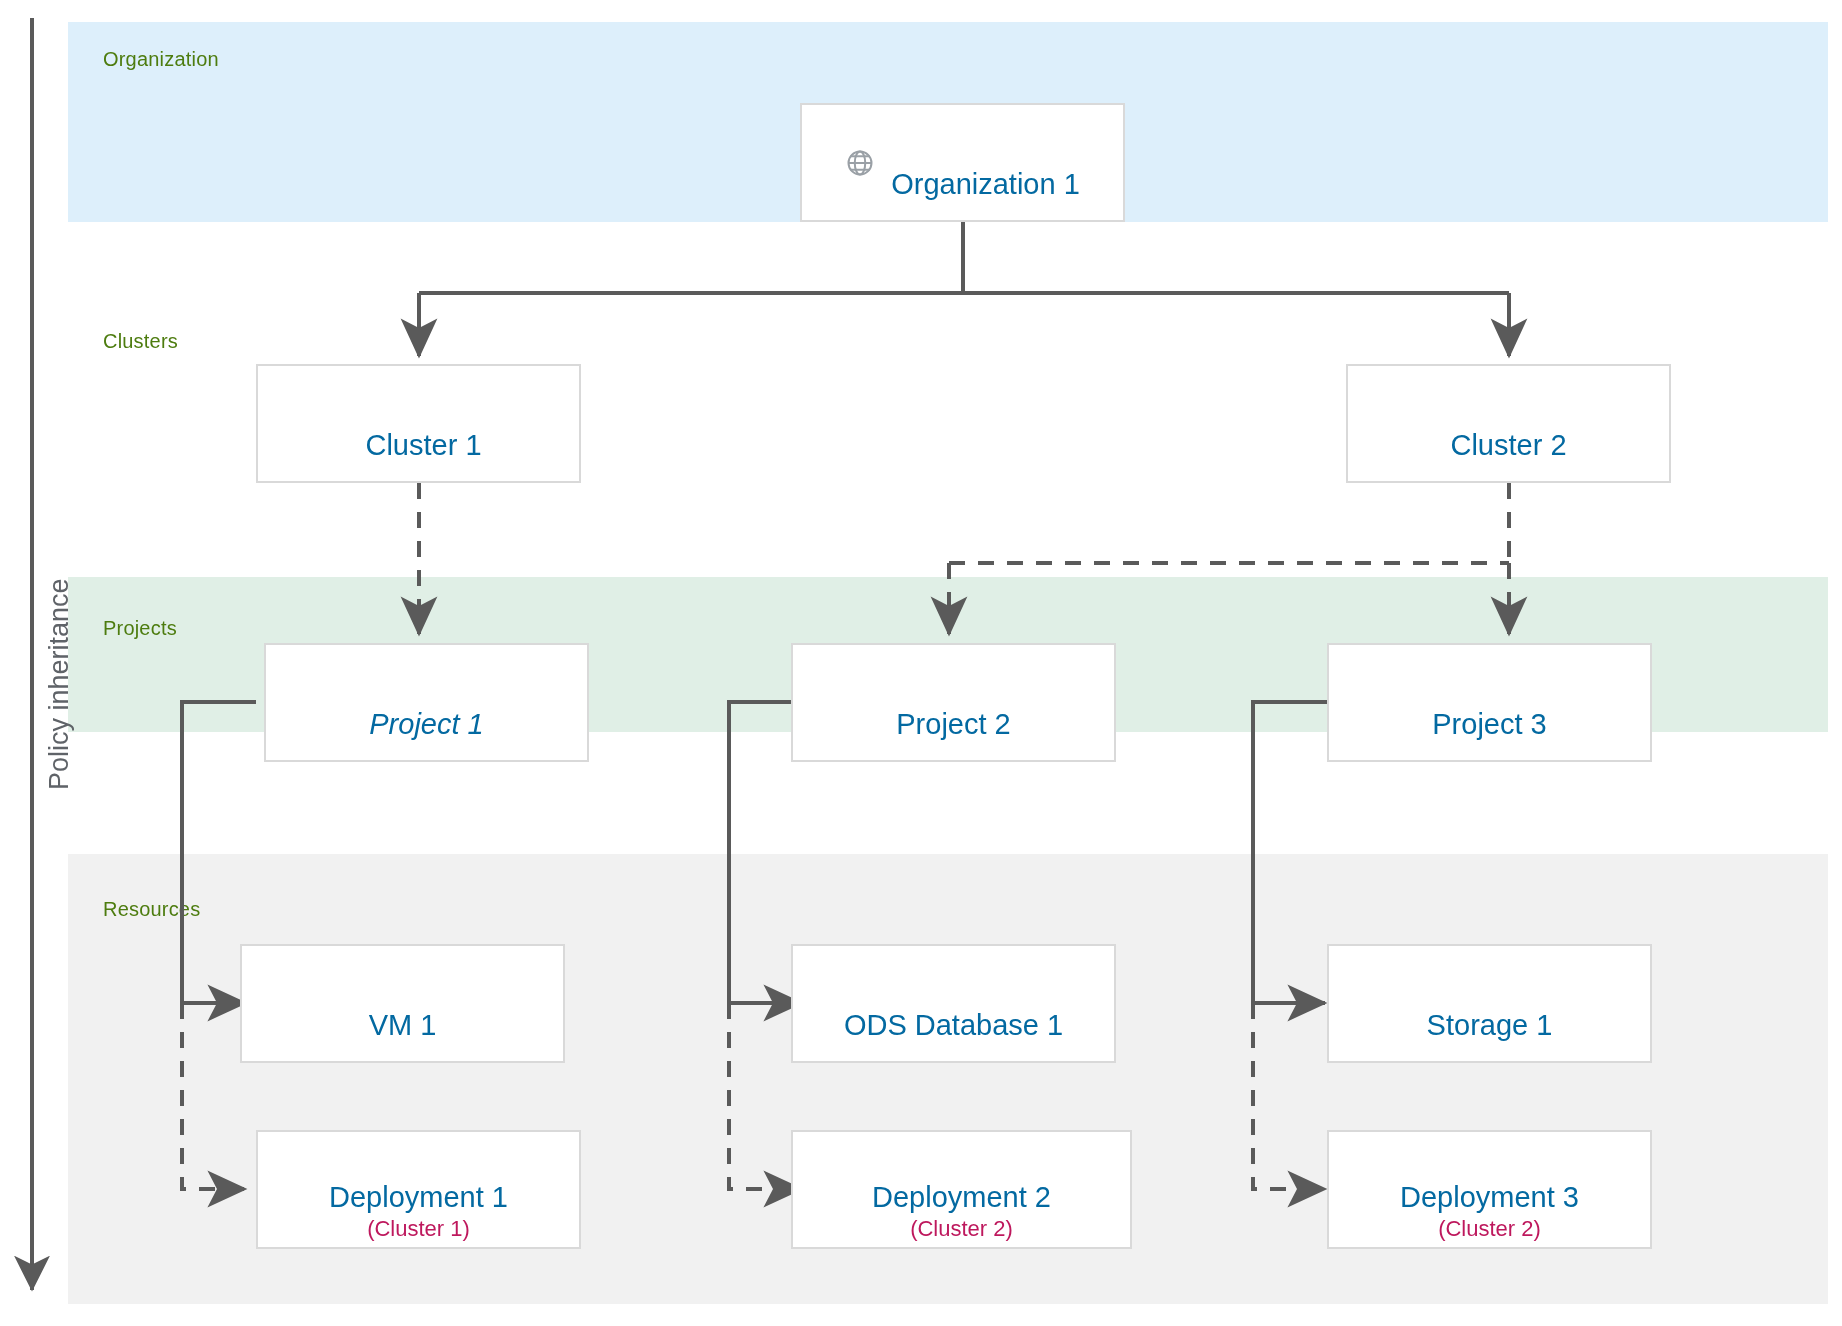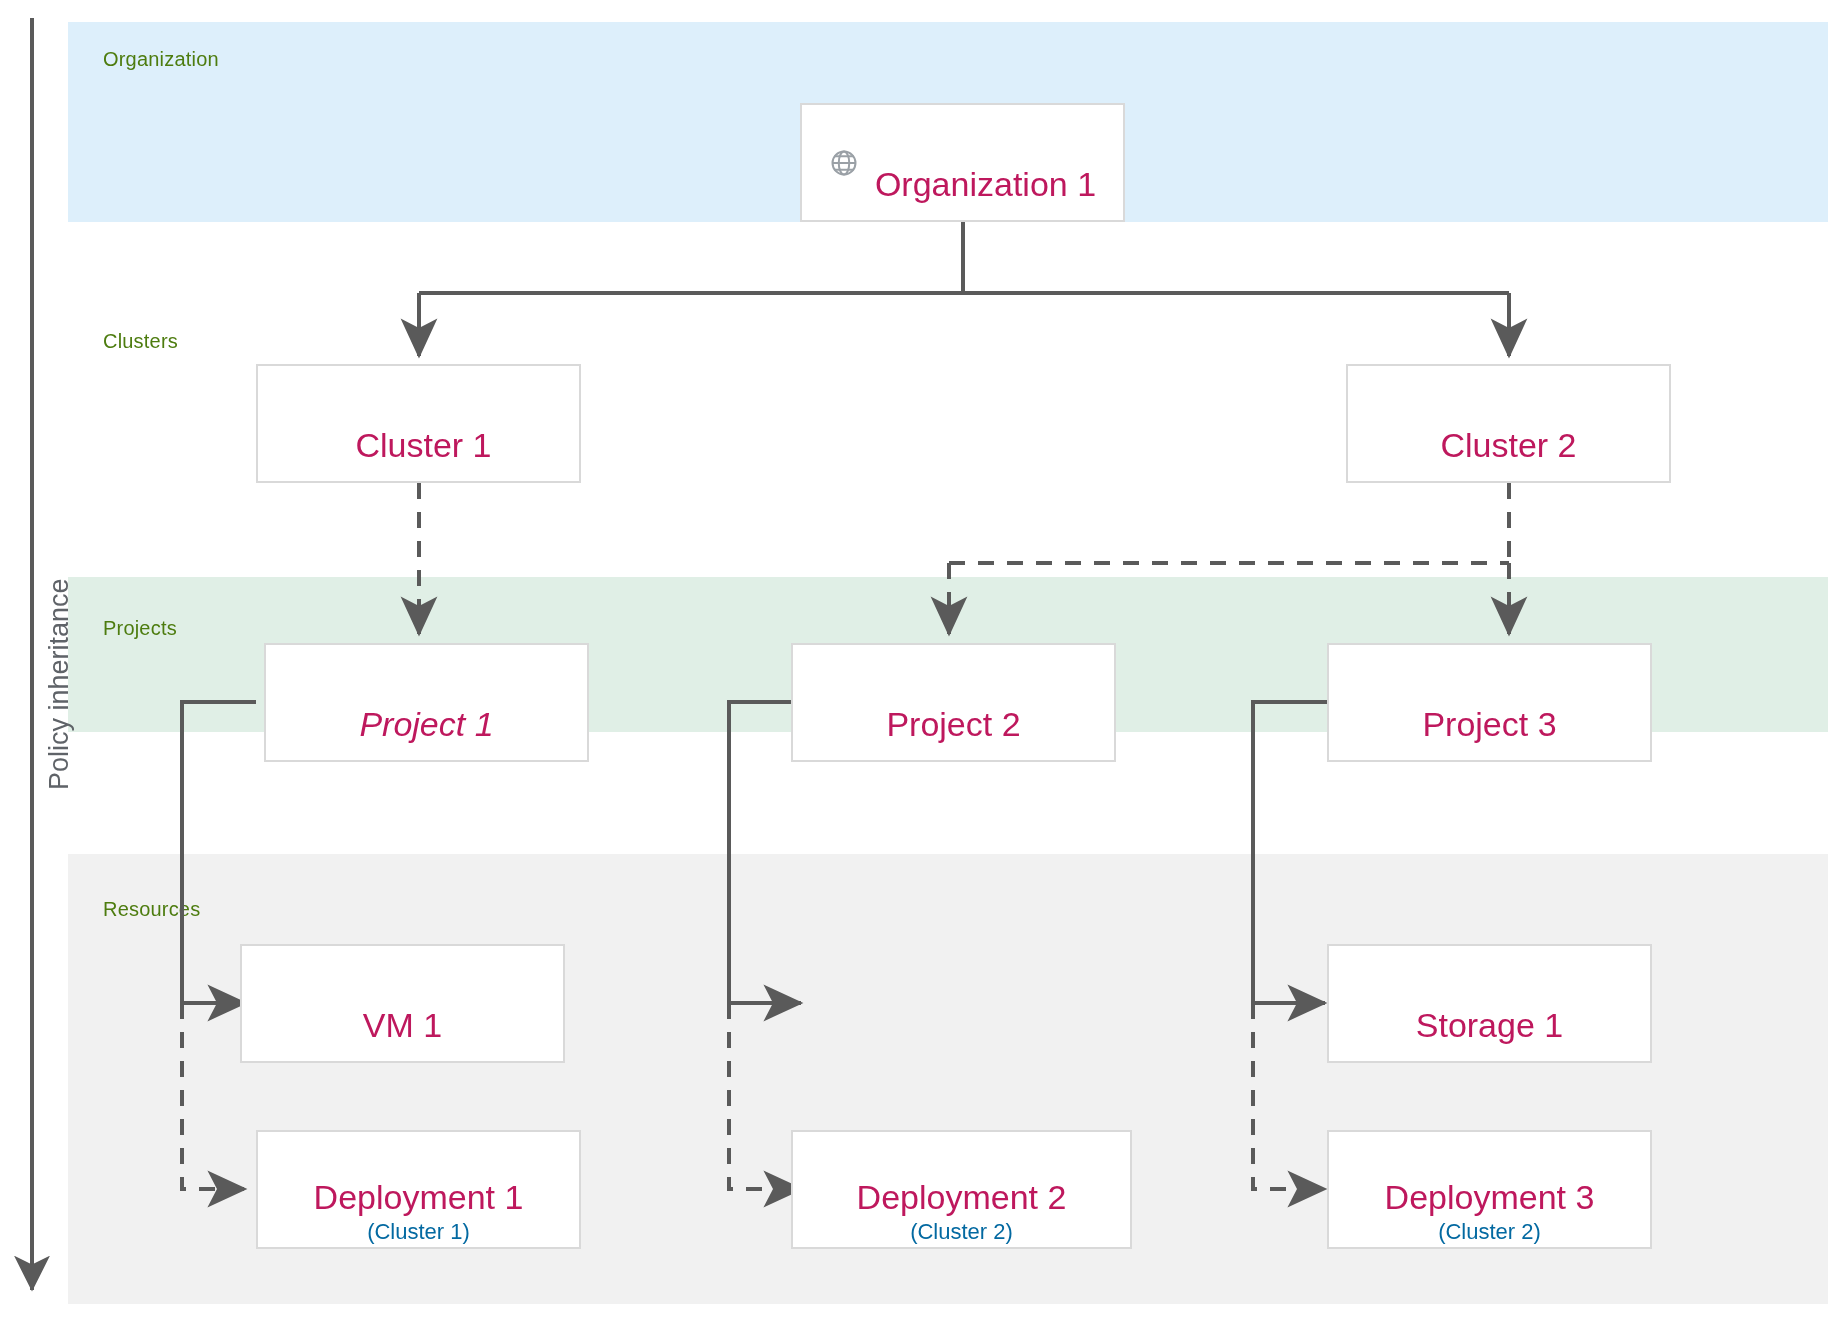--- a/index.html
+++ b/index.html
@@ -21,29 +21,29 @@
     position:absolute;
     background:#ffffff;
     border:2px solid #d9d9d9;
     box-sizing:border-box;
     display:flex;
     flex-direction:column;
     align-items:center;
     justify-content:center;
   }
   .node .title{
-    font-size:34px;
-    color:#be185d;
+    font-size:29px;
+    color:#0369a1;
     line-height:1.15;
     white-space:nowrap;
     margin-top:44px;
   }
   .node .sub{
     font-size:22px;
-    color:#0369a1;
+    color:#be185d;
     line-height:1.2;
     white-space:nowrap;
     margin-top:2px;
   }
   .node.with-icon{flex-direction:row;gap:16px;}
   .globe{width:30px;height:30px;flex:0 0 auto;}
 
   
   .axis-label{
     position:absolute;
@@ -155,20 +155,23 @@
   <div class="node" style="left:791px;top:643px;width:325px;height:119px;justify-content:center;">
     <span class="title">Project 2</span>
   </div>
   <div class="node" style="left:1327px;top:643px;width:325px;height:119px;">
     <span class="title">Project 3</span>
   </div>
 
   <div class="node" style="left:240px;top:944px;width:325px;height:119px;">
     <span class="title">VM 1</span>
   </div>
+  <div class="node" style="left:791px;top:944px;width:325px;height:119px;">
+    <span class="title">ODS Database 1</span>
+  </div>
   <div class="node" style="left:1327px;top:944px;width:325px;height:119px;">
     <span class="title">Storage 1</span>
   </div>
 
   <div class="node" style="left:256px;top:1130px;width:325px;height:119px;">
     <span class="title">Deployment 1</span>
     <span class="sub">(Cluster 1)</span>
   </div>
   <div class="node" style="left:791px;top:1130px;width:341px;height:119px;">
     <span class="title">Deployment 2</span>

